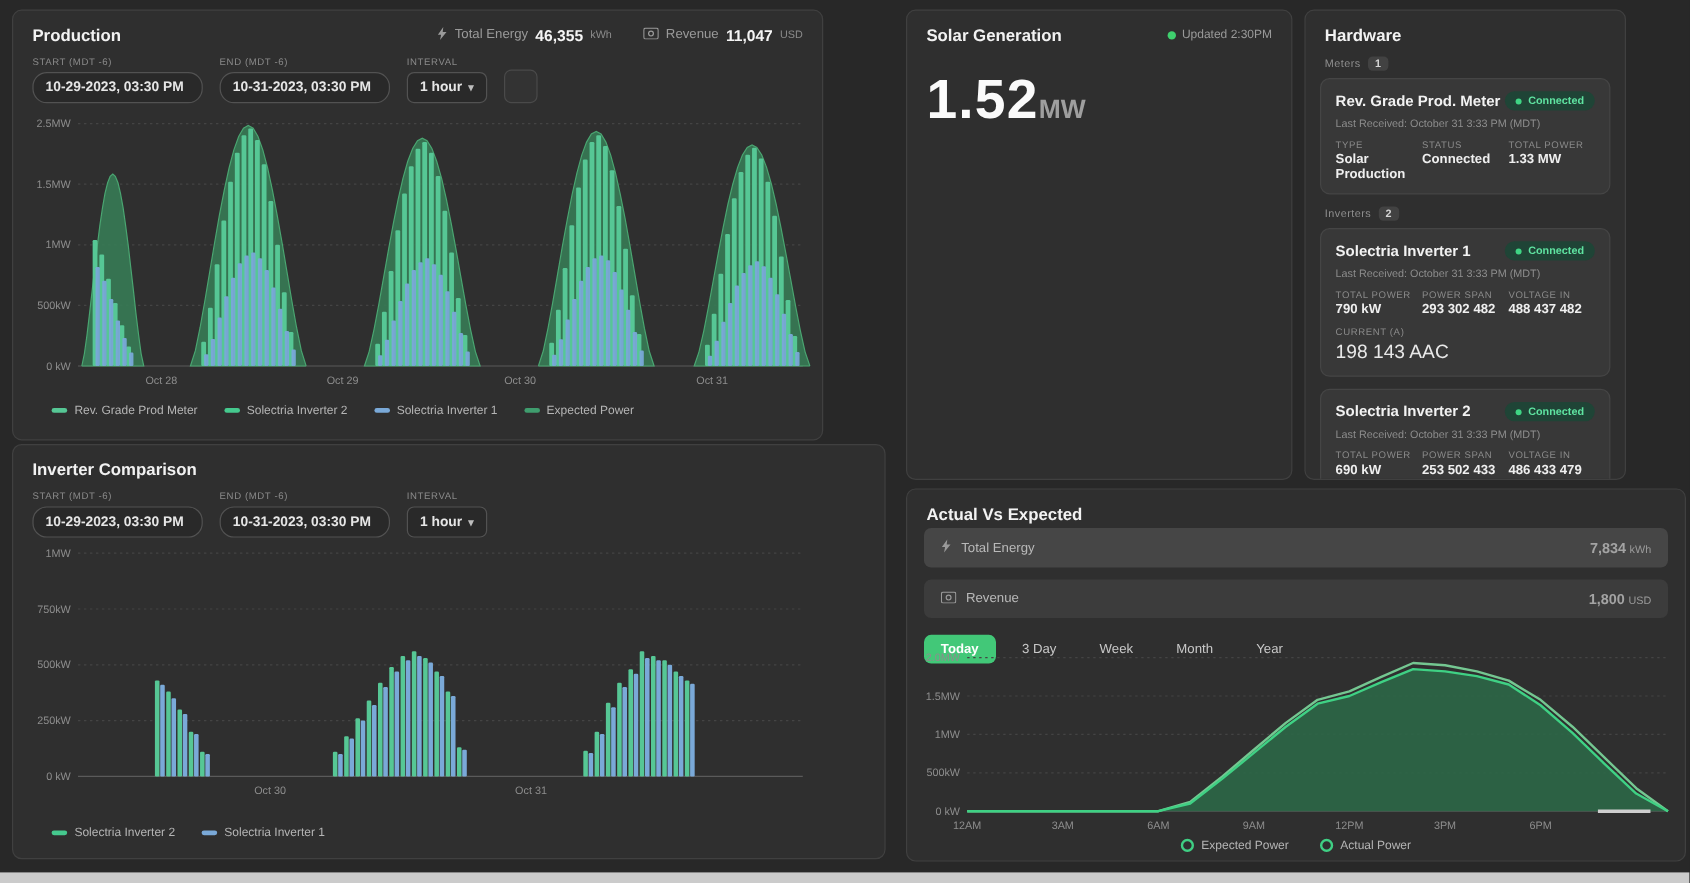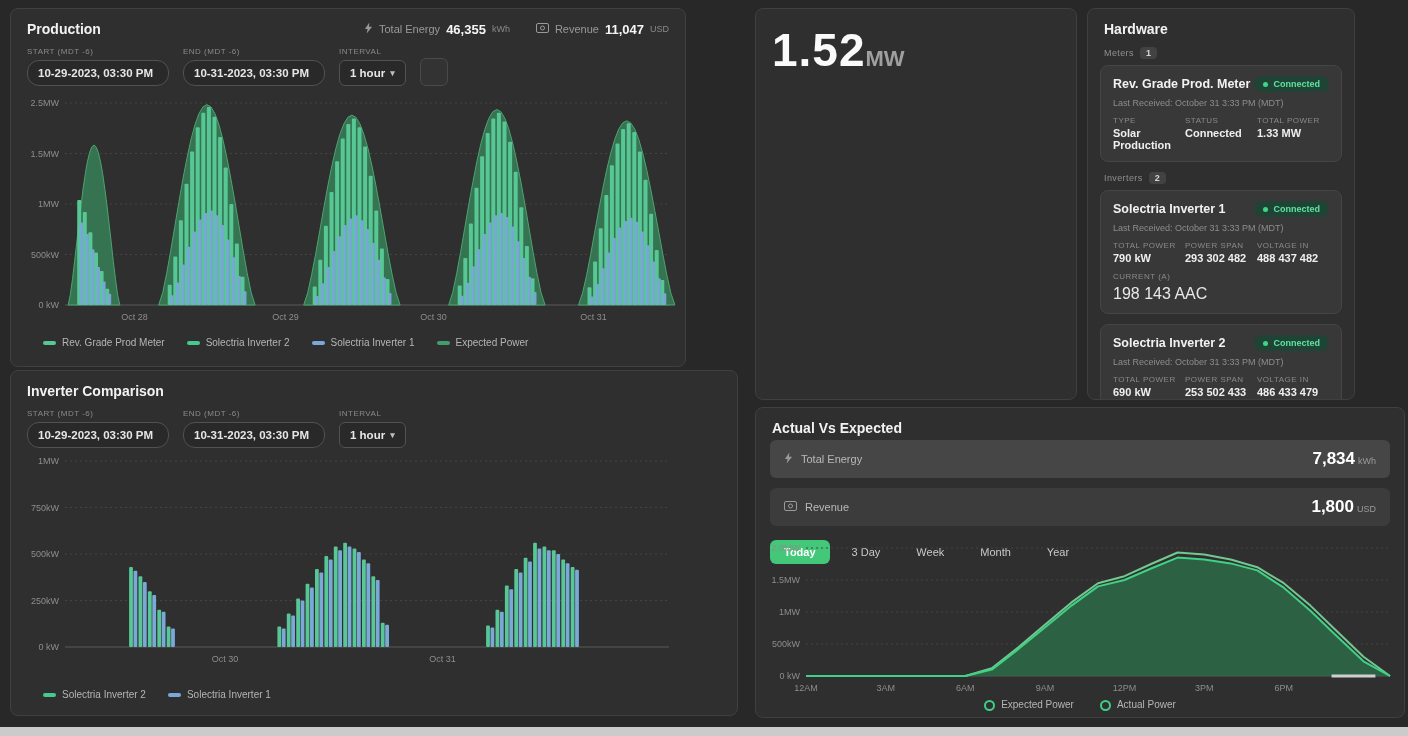--- a/index.html
+++ b/index.html
@@ -40,21 +40,21 @@
   .hfields{display:flex;}
   .hf{flex:1;}
   .hf .flabel{margin-bottom:2px;}
   .hf .fval{font-size:11px;font-weight:bold;color:#efefef;}
   .hextra{margin-top:8px;}
   .arow{display:flex;justify-content:space-between;align-items:center;border-radius:6px;
         padding:9px 14px;margin:0 14px 10px 14px;font-size:11px;color:#b9b9b9;}
   .arow.r1{background:#464646;}
   .arow.r2{background:#3c3c3c;}
   .arow .left{display:flex;align-items:center;gap:8px;}
-  .arow b{color:#ffffff;font-size:17px;}
+  .arow b{color:#a3a3a3;font-size:12px;}
   .arow .unit{font-size:9px;color:#9a9a9a;margin-left:3px;}
   .tabs{display:flex;gap:8px;padding:4px 14px 6px 14px;}
   .tab{font-size:11px;color:#c9c9c9;padding:6px 14px;border-radius:6px;cursor:default;}
   .tab.active{background:#42c878;color:#ffffff;font-weight:bold;}
   .cleg{display:flex;justify-content:center;gap:26px;font-size:10px;color:#b5b5b5;align-items:center;}
   .ring{display:inline-block;width:11px;height:11px;border-radius:50%;border:2px solid #3fcf84;margin-right:6px;vertical-align:middle;box-sizing:border-box;}
   .bottomstrip{position:absolute;left:0;bottom:0;width:1408px;height:9px;background:#cbcbcb;}
   svg text{font-family:"Liberation Sans",sans-serif;}
 </style>
 </head>
@@ -343,20 +343,27 @@
       <text x="208.06" y="211" text-anchor="middle" font-size="9" fill="#8d8d8d">Oct 30</text>
       <text x="425.5" y="211" text-anchor="middle" font-size="9" fill="#8d8d8d">Oct 31</text>
     </svg>
   <div class="legend" id="inv-legend" style="position:absolute;left:16px;top:318px;">
       <span><span class="lm" style="background:#45c98e"></span>Solectria Inverter 2</span>
       <span><span class="lm" style="background:#7aa9d8"></span>Solectria Inverter 1</span>
     </div>
 </div>
 
 <div class="panel" style="left:755px;top:8px;width:322px;height:392px;">
+  <div class="phead">
+    <div class="ptitle">Solar Generation</div>
+    <div class="updated">
+      <span class="gdot"></span>
+      <span>Updated 2:30PM</span>
+    </div>
+  </div>
   <div style="padding:14px 16px 0 16px;">
     <span class="bigval">1.52</span><span class="bigunit">MW</span>
   </div>
 </div>
 
 <div class="panel" style="left:1087px;top:8px;width:268px;height:392px;overflow:hidden;">
   <div class="phead" style="padding-bottom:0;">
     <div class="ptitle">Hardware</div>
   </div>
   <div class="seclabel">

